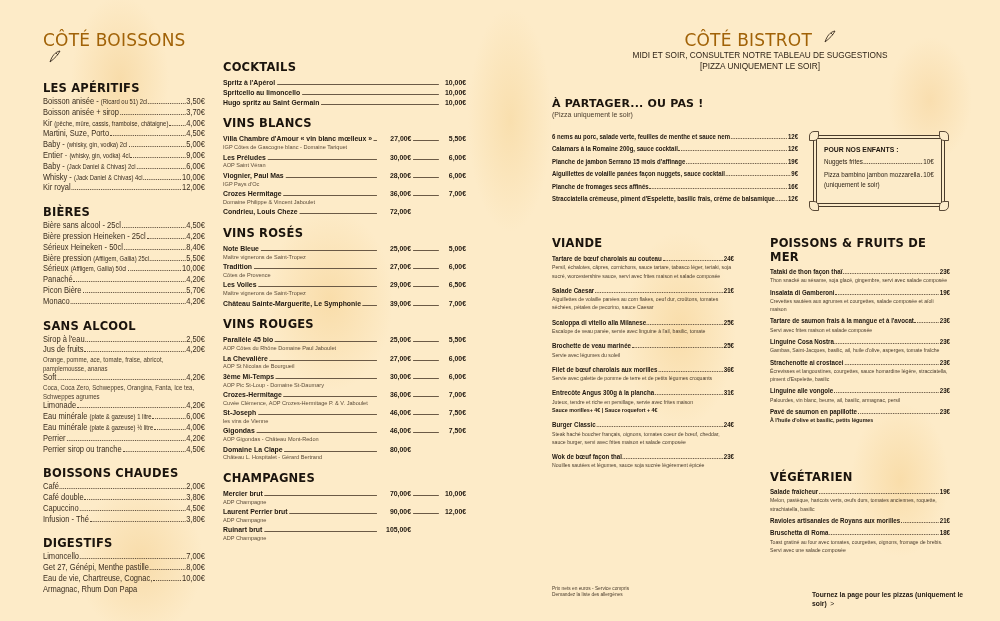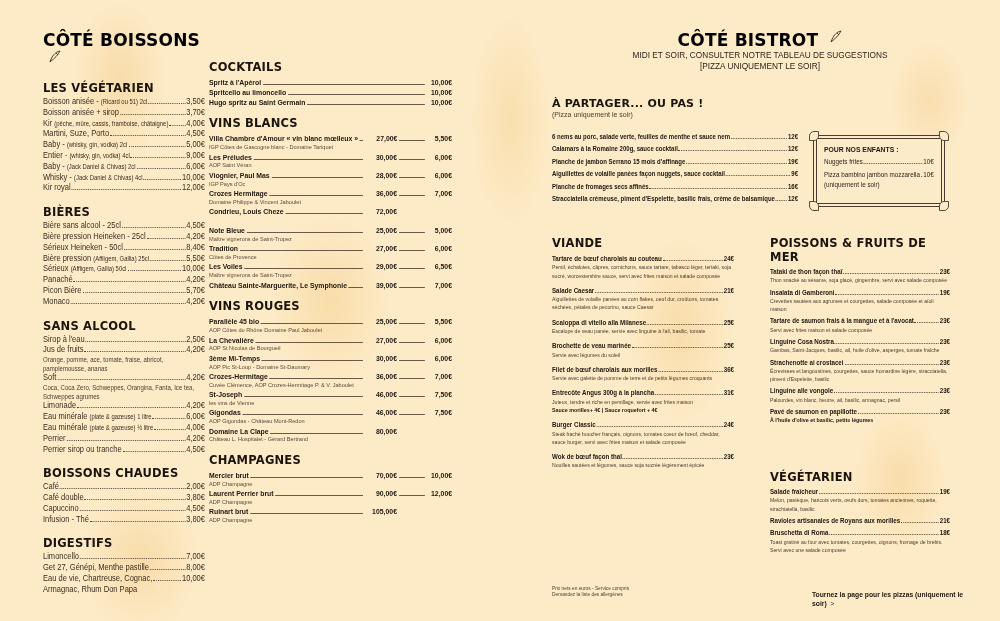--- a/index.html
+++ b/index.html
@@ -17,22 +17,22 @@
       radial-gradient(ellipse 70px 120px at 120px 80px, #f8dcaa 0%, rgba(248,220,170,0) 70%),
       radial-gradient(ellipse 90px 130px at 330px 300px, #f9ddaa 0%, rgba(249,221,170,0) 70%),
       radial-gradient(ellipse 80px 140px at 680px 330px, #f9ddaa 0%, rgba(249,221,170,0) 70%),
       radial-gradient(ellipse 70px 110px at 900px 480px, #f9ddaa 0%, rgba(249,221,170,0) 70%),
       radial-gradient(ellipse 90px 110px at 140px 560px, #f8dcaa 0%, rgba(248,220,170,0) 70%),
       radial-gradient(ellipse 60px 90px at 930px 100px, #f9deaf 0%, rgba(249,222,175,0) 70%),
       #fdebc8;
   }
   .page { position: absolute; inset: 0; z-index: 1; }
   .big-title {
-    font-family: "DejaVu Sans", sans-serif; font-weight: bold;
-    font-size: 17px; letter-spacing: 0.2px; color: #000000;
+    font-family: "DejaVu Sans", sans-serif; font-weight: normal;
+    font-size: 17px; letter-spacing: 0.2px; color: #a16207;
   }
   .h2 {
     font-family: "DejaVu Sans", sans-serif; font-weight: bold;
     font-size: 11.5px; color: #1b140d; letter-spacing: 0.2px;
   }
   .quill { display:inline-block; width:14px; height:14px; margin-left:4px; vertical-align: top; }
 
   
   .col1 { position: absolute; left: 43px; top: 30px; width: 162px; }
   .col1 .section { margin-top: 11px; }
@@ -42,21 +42,21 @@
     color: #3a2d1f; transform: scaleX(0.92); transform-origin: left;
     width: 108.7%;
   }
   .row .name { white-space: nowrap; }
   .row .name small { font-size: 6.4px; }
   .row .dots { flex: 1; border-bottom: 1px dotted #5a4a38; margin: 0 1px 2px 1px; min-width: 4px; }
   .row .price { white-space: nowrap; }
   .sub { font-size: 6.6px; line-height: 8.6px; color: #4a3c2c; transform: scaleX(0.92); transform-origin:left; width:108%; }
 
   
-  .col2 { position: absolute; left: 209px; top: 60px; width: 243px; }
+  .col2 { position: absolute; left: 223px; top: 60px; width: 243px; }
   .col2 .h2 { margin-bottom: 4px; }
   .col2 .section { margin-bottom: 9px; }
   .wrow {
     display: flex; align-items: baseline; font-size: 8px; line-height: 9.8px;
     color: #1f170f; font-weight: bold;
     transform: scaleX(0.86); transform-origin: left; width: 116.3%;
   }
   .wrow .name { white-space: nowrap; }
   .wrow .line { flex: 1; border-bottom: 1px solid #6b5a46; margin: 0 2px 2px 2px; min-width: 4px; }
   .wrow .p1 { white-space: nowrap; width: 38px; text-align: right; }
@@ -131,21 +131,21 @@
 
   <div class="col1">
     <div class="big-title">
       <span>CÔTÉ BOISSONS</span>
       <svg class="quill" viewBox="0 0 14 14">
           <path d="M13 1 C8 2 5 6 3 12 M13 1 C11 5 8 8 3 12 M9 3 L11 5" stroke="#3a2d1f" stroke-width="0.9" fill="none"></path>
         </svg>
     </div>
     <div id="boissons-sections">
         <div class="section">
-          <div class="h2">LES VÉGÉTARIEN</div>
+          <div class="h2">LES APÉRITIFS</div>
           <div class="row">
             <span class="name"><span>Boisson anisée - </span><small>(Ricard ou 51) 2cl</small></span>
             <span class="dots"></span>
             <span class="price">3,50€</span>
           </div>
           <div class="row">
             <span class="name"><span>Boisson anisée + sirop</span></span>
             <span class="dots"></span>
             <span class="price">3,70€</span>
           </div>
@@ -376,20 +376,21 @@
           </div>
           <div class="wsub">Domaine Philippe &amp; Vincent Jaboulet</div>
           <div class="wrow">
             <span class="name">Condrieu, Louis Cheze</span>
             <span class="line"></span>
             <span class="p1">72,00€</span>
             <span style="width:64px;display:inline-block"></span>
           </div>
         </div>
         <div class="section">
+          <div class="h2">VINS ROSÉS</div>
           <div class="wrow">
             <span class="name">Note Bleue</span>
             <span class="line"></span>
             <span class="p1">25,00€</span>
             <span class="line2"></span>
             <span class="p2">5,00€</span>
           </div>
           <div class="wsub">Maître vignerons de Saint-Tropez</div>
           <div class="wrow">
             <span class="name">Tradition</span>

